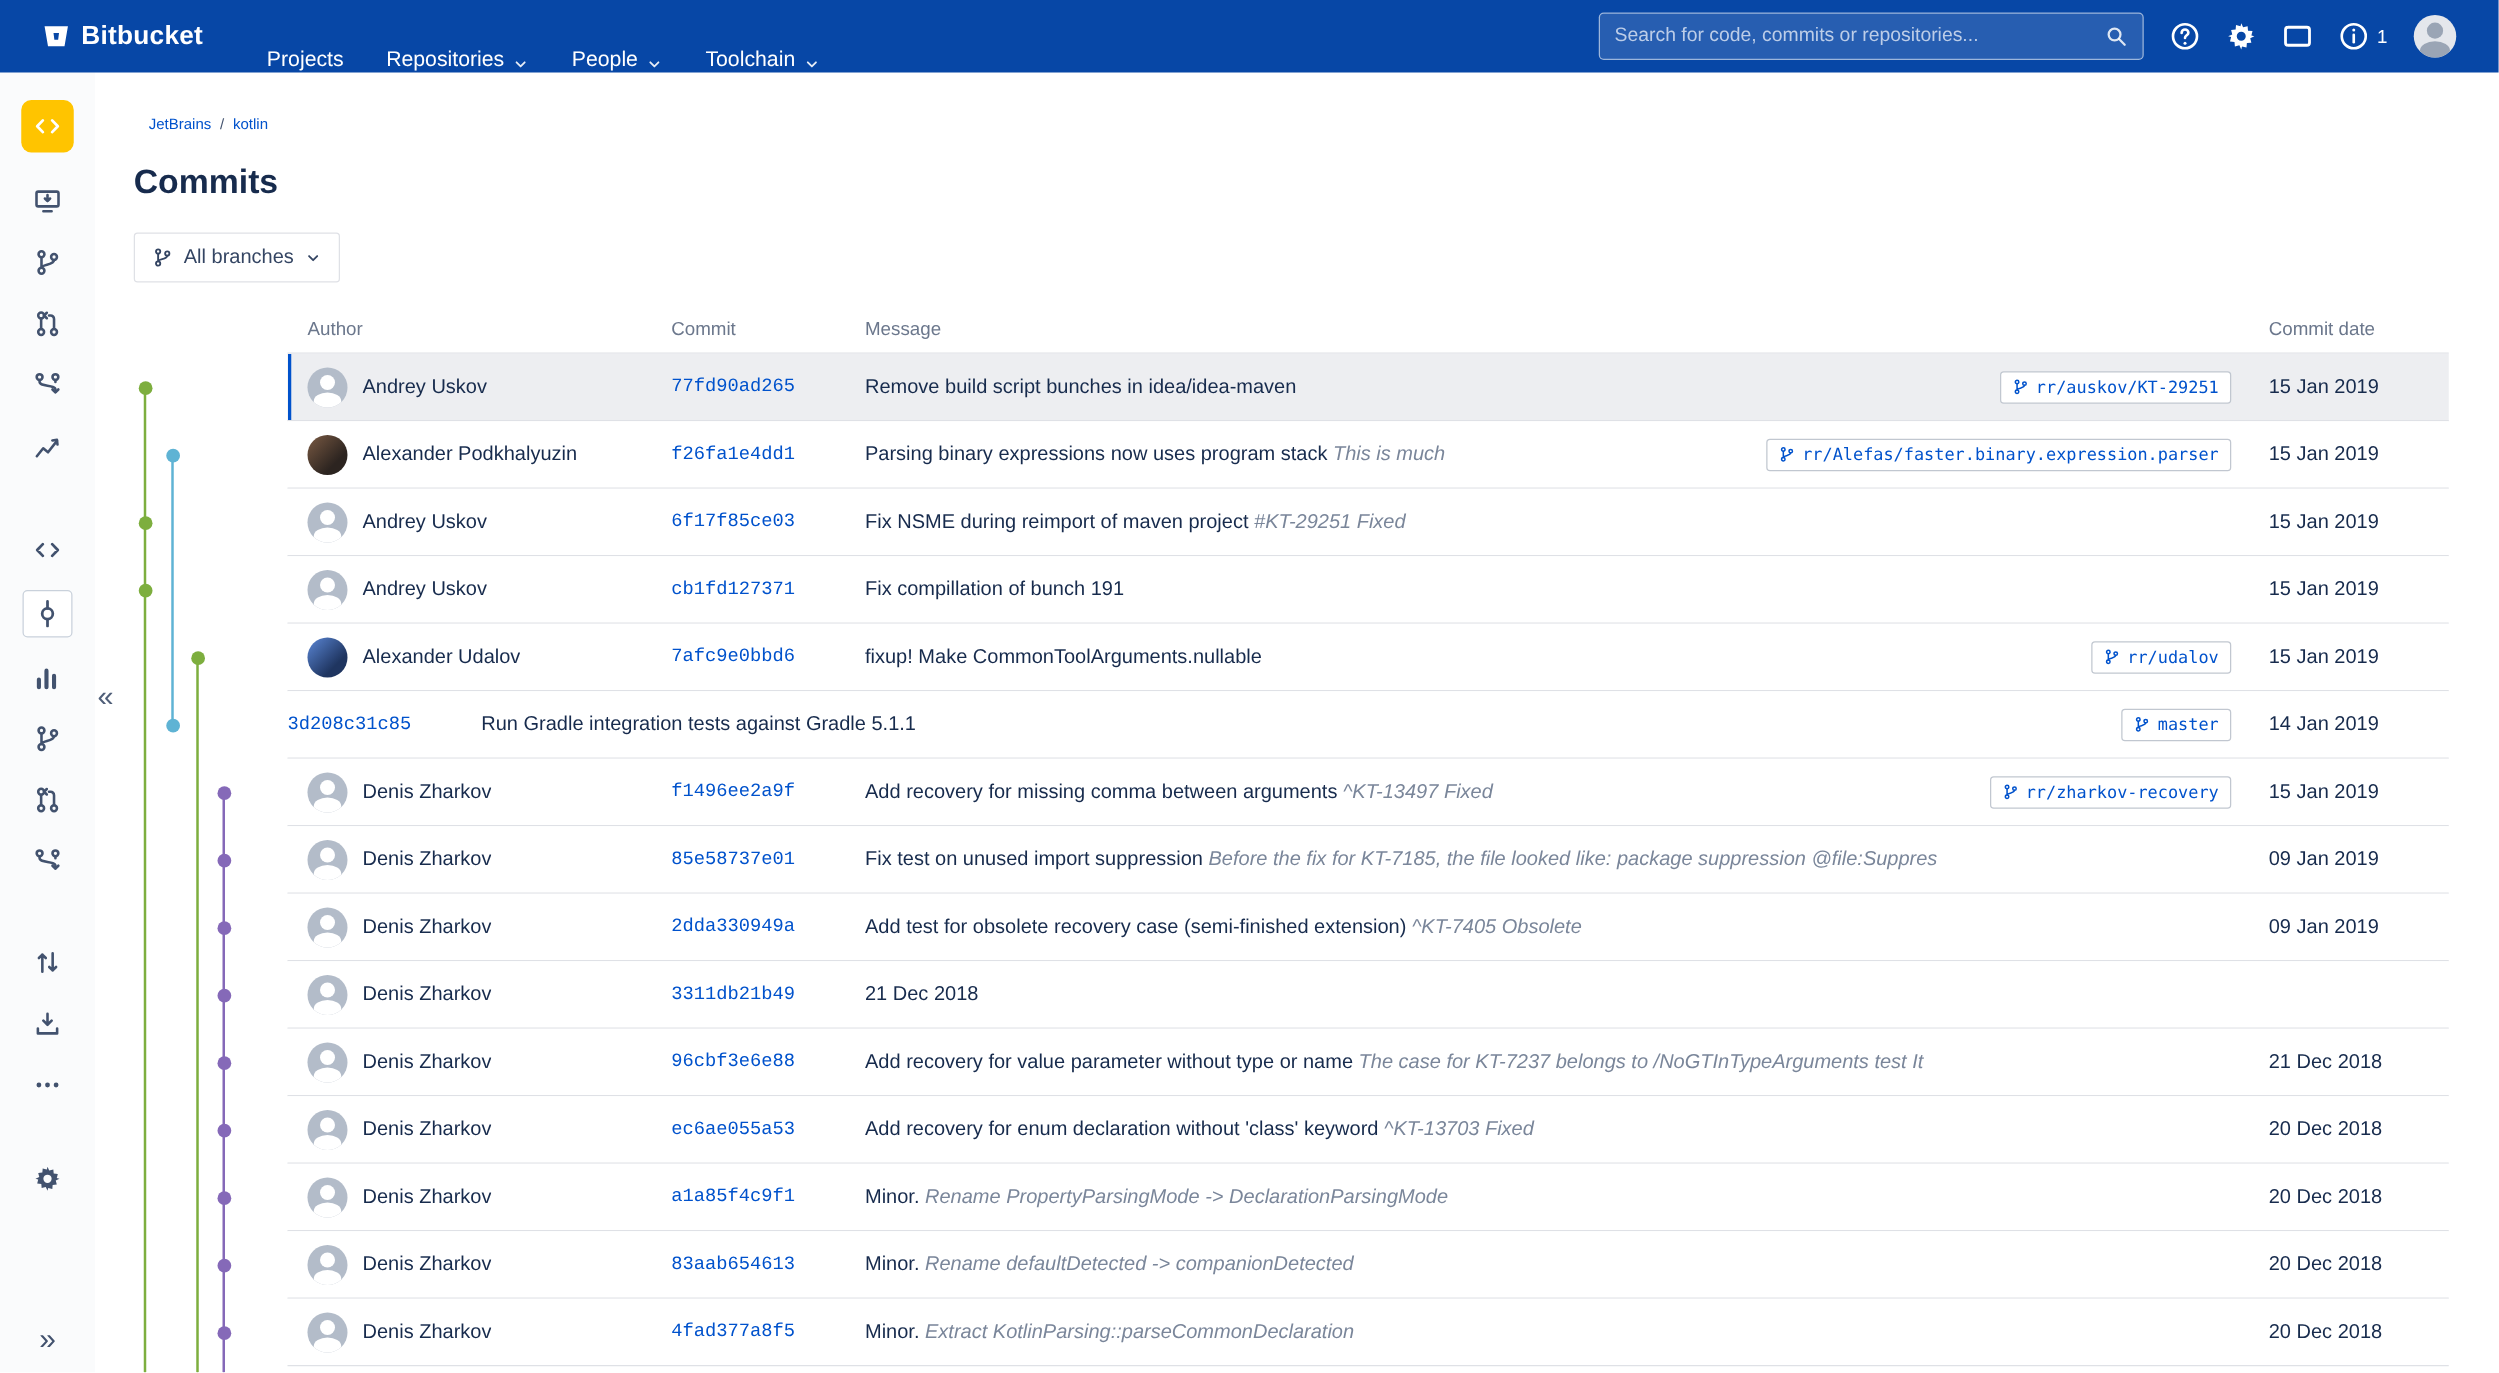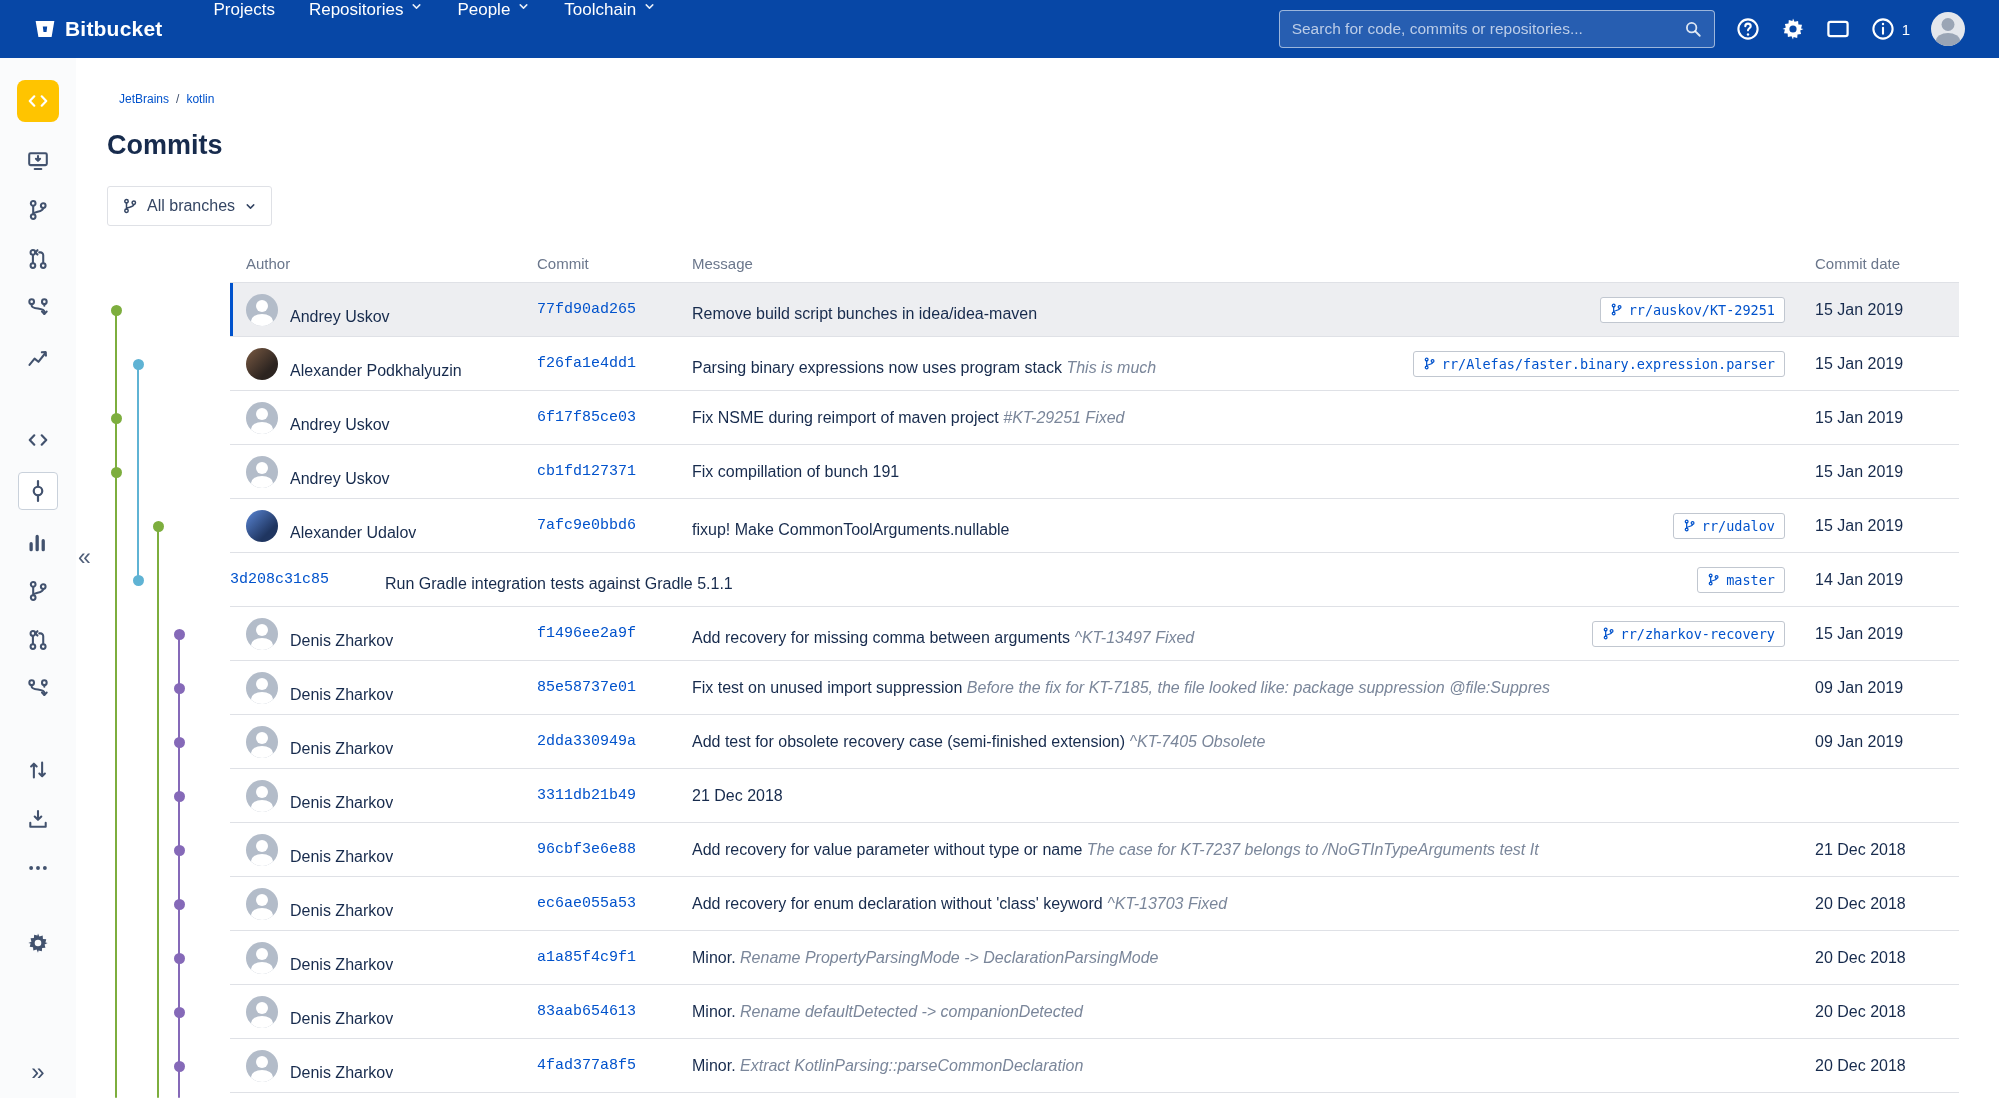--- a/index.html
+++ b/index.html
@@ -18,21 +18,21 @@
     position: absolute; top:0; left:0; right:0; height:58px;
     background:#0747A6; color:#fff;
     display:flex; align-items:center; justify-content:space-between;
     padding:0 34px; z-index:20;
   }
   .nav-left { display:flex; align-items:center; height:100%; }
   .brand { display:flex; align-items:center; gap:9px; margin-right:34px; cursor:pointer; }
   .brand-icon svg { width:22px; height:22px; }
   .brand-text { font-size:21px; font-weight:700; letter-spacing:.2px; }
   .nav-item {
-    display:flex; align-items:flex-start; gap:7px; height:58px; padding:0 17px;
+    display:flex; align-items:flex-end; gap:7px; height:58px; padding:0 17px;
     color:#fff; text-decoration:none; font-size:17px; cursor:pointer;
   }
   .nav-item .chev svg { width:13px; height:13px; opacity:.9; }
   .nav-right { display:flex; align-items:center; gap:21px; }
   .search-box {
     display:flex; align-items:center; width:436px; height:38px;
     border:1px solid rgba(255,255,255,.55); border-radius:4px;
     background:rgba(255,255,255,.13); padding:0 12px; gap:8px;margin-left:33px;
   }
   .search-box input {
@@ -117,21 +117,21 @@
   }
   .col-author { width:307px; padding-left:16px; flex:none; }
   .col-commit { width:155px; flex:none; }
   .col-message { flex:1; min-width:0; padding-right:48px; }
   .col-date { width:144px; flex:none; }
   .row {
     display:flex; align-items:center; height:54px;
     border-bottom:1px solid #DFE1E6; background:#fff; font-size:16px;
   }
   .row.selected { background:#EDEEF1; box-shadow:inset 3px 0 0 #0052CC; }
-  .cell { display:flex; align-items:flex-end; }
+  .cell { display:flex; align-items:center; }
   .cell.author { width:307px; padding-left:16px; flex:none; gap:12px; }
   .cell.commit { width:155px; flex:none; }
   .cell.message { flex:1; min-width:0; padding-right:30px; gap:14px; }
   .cell.date { width:144px; flex:none; color:#172B4D; }
   .avatar { width:32px; height:32px; border-radius:50%; flex:none; position:relative; overflow:hidden; }
   .avatar.default { background:#B3BCC9; }
   .avatar.default::before { content:""; position:absolute; top:6px; left:50%; transform:translateX(-50%);
     width:12px; height:12px; border-radius:50%; background:#fff; }
   .avatar.default::after { content:""; position:absolute; top:20px; left:50%; transform:translateX(-50%);
     width:22px; height:14px; border-radius:50%; background:#fff; }

